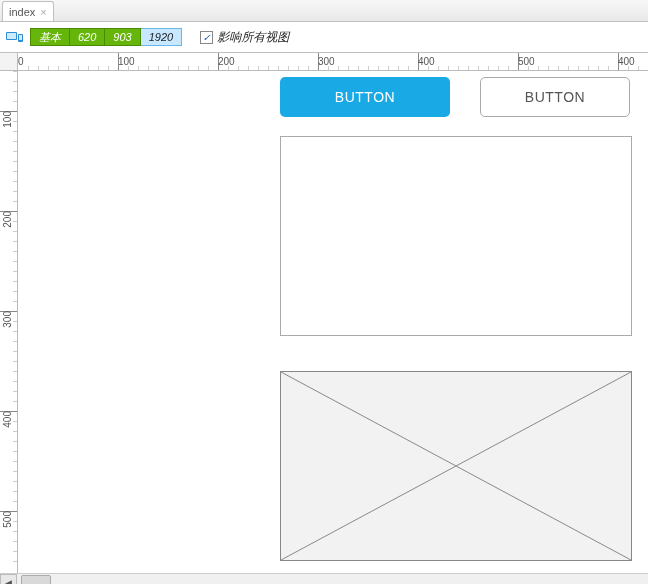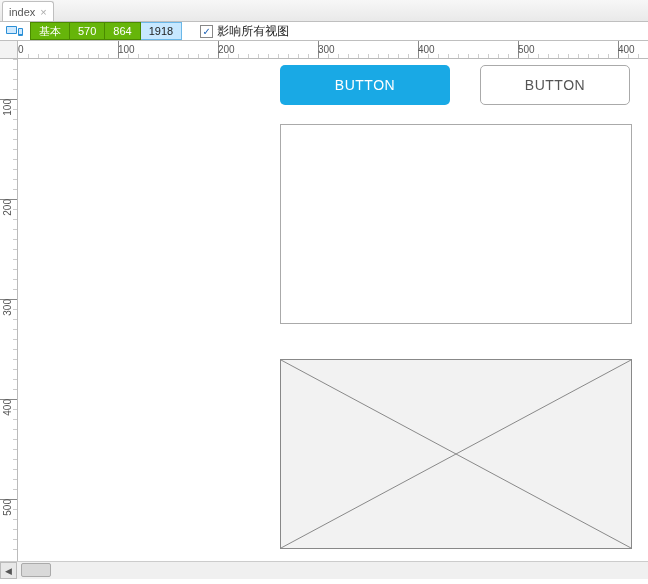--- a/index.html
+++ b/index.html
@@ -28,27 +28,28 @@
     padding: 0 6px;
     display: flex;
     align-items: center;
     gap: 5px;
     margin-left: 2px;
     font-size: 11px;
     color: #555;
   }
   .tab-close { color:#aaa; font-size:11px; cursor:pointer; }
   .toolbar {
-    height: 19px;
+    height: 31px;
     border-bottom: 1px solid #bfbfbf;
     display: flex;
     align-items: center;
     padding-left: 6px;
     gap: 0;
     background:#fff;
+    font-style:italic;
   }
   .dev-icon {
     width: 18px; height:14px;
     display:flex; align-items:center; justify-content:center;
     margin-right:6px;
   }
   .bp {
     height: 18px;
     padding: 0 8px;
     display:flex; align-items:center; justify-content:center;
@@ -179,27 +180,27 @@
       <rect x="0" y="1" width="11" height="8" rx="1" fill="#2b8fd6"></rect>
       <rect x="1" y="2" width="9" height="6" fill="#cfeaff"></rect>
       <rect x="12" y="3" width="5" height="8" rx="1" fill="#2b8fd6"></rect>
       <rect x="13" y="4" width="3" height="5" fill="#cfeaff"></rect>
     </svg>
   </span>
   <div class="bp">
       <span>基本</span>
     </div>
   <div class="bp">
-      <span>570</span>
+      <span>620</span>
     </div>
   <div class="bp">
-      <span>864</span>
+      <span>903</span>
     </div>
   <div class="bp selected">
-      <span>1918</span>
+      <span>1920</span>
     </div>
 
   <label class="checkbox-wrap">
     <span class="checkbox">✓</span>
     <span>影响所有视图</span>
   </label>
 </div>
 
 <div class="workspace">
   <div class="ruler-corner"></div>

